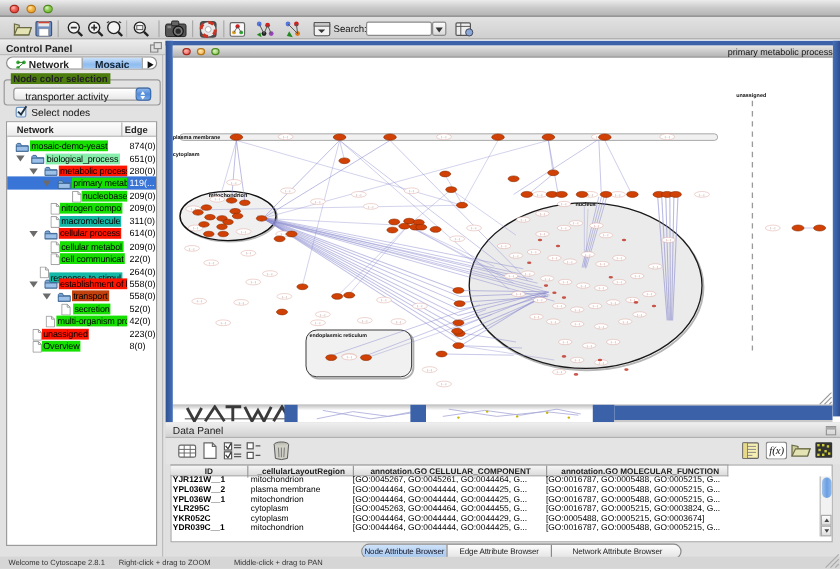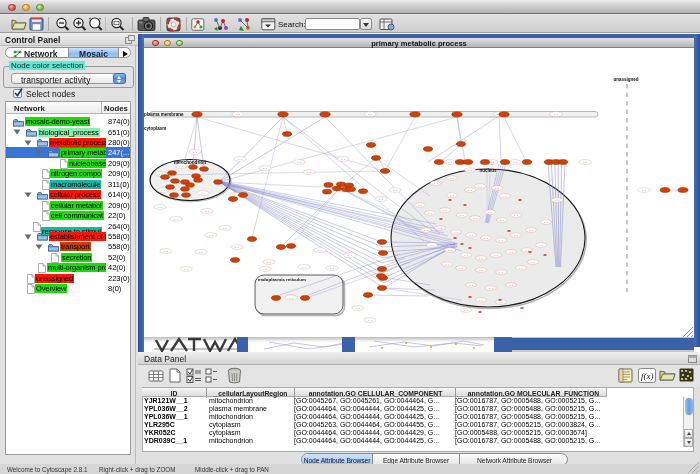--- a/index.html
+++ b/index.html
@@ -132,41 +132,41 @@
     </div>
     <div class="abs" style="left:63px;top:0;width:50px;height:11px;background:linear-gradient(#cde2fa,#8fbdf0 50%,#aacdf5);border-right:1px solid #8f8f8f;text-align:center">
       <div style="font-size:8.5px;font-weight:bold;color:#123;margin-top:1px">Mosaic</div>
     </div>
     <div class="abs" style="left:113px;top:0;width:13px;height:11px">
       <div style="margin:2.5px 0 0 4px;width:0;height:0;border-top:3px solid transparent;border-bottom:3px solid transparent;border-left:5px solid #111"></div>
     </div>
   </div>
 
   <div class="abs" style="left:3px;top:33px;width:131px;height:22px;border:1px solid #9a9a9a;border-radius:3px"></div>
-  <div class="abs" style="left:9px;top:28px;background:#5eead4;padding:0 2px;font-size:8px;font-weight:normal;color:#222">Node color selection</div>
+  <div class="abs" style="left:9px;top:28px;background:#4d7c0f;padding:0 2px;font-size:8px;font-weight:bold;color:#222">Node color selection</div>
 
   <div class="abs" style="left:11px;top:40px;width:115px;height:11px;background:linear-gradient(#fff,#e8e8e8);border:1px solid #999;border-radius:3px">
     <div class="abs" style="left:9px;top:1px;font-size:8.5px;color:#111">transporter activity</div>
     <div class="abs" style="right:-1px;top:-1px;width:13px;height:11px;background:linear-gradient(#8cb6ec,#4f8ad9 50%,#76a8e8);border:1px solid #3a6cb0;border-radius:3px">
       <div style="margin:1.5px 0 0 3px;width:0;height:0;border-left:2.5px solid transparent;border-right:2.5px solid transparent;border-bottom:3px solid #fff"></div>
       <div style="margin:1.5px 0 0 3px;width:0;height:0;border-left:2.5px solid transparent;border-right:2.5px solid transparent;border-top:3px solid #fff"></div>
     </div>
   </div>
 
   <div class="abs" style="left:13px;top:56px;width:9px;height:9px;background:linear-gradient(#fdfdfd,#dcecfc);border:1px solid #6d94c4;border-radius:2px">
     <svg width="11" height="11" style="position:absolute;left:-1px;top:-3px">
         <path d="M2 6 L4.5 8.5 L9 1.5" fill="none" stroke="#234" stroke-width="1.6"></path>
       </svg>
   </div>
   <div class="abs" style="left:26px;top:56px;font-size:8.5px;color:#111">Select nodes</div>
 
   <div class="abs" style="left:5px;top:68px;width:126px;height:354px;background:#fff;border:1px solid #9c9c9c">
     <div class="abs" style="left:0;top:0;width:124px;height:12px;background:linear-gradient(#fdfdfd,#ececec);border-bottom:1px solid #b5b5b5">
       <div class="abs" style="left:8px;top:2px;font-size:7.8px;font-weight:bold;color:#222">Network</div>
-      <div class="abs" style="left:98px;top:2px;font-size:7.8px;font-weight:bold;color:#222">Nodes</div>
+      <div class="abs" style="left:98px;top:2px;font-size:7.8px;font-weight:bold;color:#222">Edge</div>
       <div class="abs" style="left:95px;top:0;width:1px;height:12px;background:#b5b5b5"></div>
     </div>
   </div>
   <div class="abs" style="left:5px;top:68px;width:126px;height:282px;overflow:hidden">
 <svg style="position:absolute;left:8px;top:16.5px" width="11" height="9">
         <path d="M0.5 2.5 L0.5 8 L10.5 8 L10.5 3.5 L5 3.5 L4 1.5 L1.5 1.5 Z" fill="#7da7d8" stroke="#3c6592" stroke-width="0.8"></path>
         <rect x="0.5" y="3.8" width="10" height="4.2" fill="#9cc0e8" stroke="#3c6592" stroke-width="0.8"></rect>
       </svg>
 <div style="position:absolute;left:20px;top:16.0px;height:9px;line-height:9px;background:#15e000;color:#000;font-size:7.5px;letter-spacing:-0.12px;padding:0 1px;white-space:nowrap;overflow:hidden;max-width:81px">mosaic-demo-yeast</div>
 <div style="position:absolute;left:103px;top:16.0px;height:9px;line-height:9.5px;color:#000;font-size:7.5px;white-space:nowrap">874(0)</div>
@@ -190,21 +190,21 @@
 <div style="position:absolute;left:103px;top:36.9px;height:9px;line-height:9.5px;color:#000;font-size:7.5px;white-space:nowrap">280(0)</div>
 <div style="position:absolute;left:1px;right:1px;top:46.3px;height:10.4px;background:#3875d7"></div>
 <svg style="position:absolute;left:30px;top:48.349999999999994px" width="8" height="8">
         <path d="M0.5 1.5 L7.5 1.5 L4 6.5 Z" fill="#6b6b6b"></path>
       </svg>
 <svg style="position:absolute;left:43px;top:47.849999999999994px" width="11" height="9">
         <path d="M0.5 2.5 L0.5 8 L10.5 8 L10.5 3.5 L5 3.5 L4 1.5 L1.5 1.5 Z" fill="#7da7d8" stroke="#3c6592" stroke-width="0.8"></path>
         <rect x="0.5" y="3.8" width="10" height="4.2" fill="#9cc0e8" stroke="#3c6592" stroke-width="0.8"></rect>
       </svg>
 <div style="position:absolute;left:55px;top:47.3px;height:9px;line-height:9px;background:#15e000;color:#000;font-size:7.5px;letter-spacing:-0.12px;padding:0 1px;white-space:nowrap;overflow:hidden;max-width:46px">primary metabo</div>
-<div style="position:absolute;left:103px;top:47.3px;height:9px;line-height:9.5px;color:#fff;font-size:7.5px;white-space:nowrap">247(...</div>
+<div style="position:absolute;left:103px;top:47.3px;height:9px;line-height:9.5px;color:#fff;font-size:7.5px;white-space:nowrap">119(...</div>
 <svg style="position:absolute;left:55px;top:57.80000000000001px" width="8" height="10">
         <path d="M0.5 0.5 L5 0.5 L7.5 3 L7.5 9.5 L0.5 9.5 Z" fill="#fff" stroke="#999" stroke-width="0.8"></path>
         <path d="M5 0.5 L5 3 L7.5 3" fill="none" stroke="#999" stroke-width="0.8"></path>
       </svg>
 <div style="position:absolute;left:63px;top:57.8px;height:9px;line-height:9px;background:#15e000;color:#000;font-size:7.5px;letter-spacing:-0.12px;padding:0 1px;white-space:nowrap;overflow:hidden;max-width:38px">nucleobase-</div>
 <div style="position:absolute;left:103px;top:57.8px;height:9px;line-height:9.5px;color:#000;font-size:7.5px;white-space:nowrap">209(0)</div>
 <svg style="position:absolute;left:37px;top:68.25px" width="8" height="10">
         <path d="M0.5 0.5 L5 0.5 L7.5 3 L7.5 9.5 L0.5 9.5 Z" fill="#fff" stroke="#999" stroke-width="0.8"></path>
         <path d="M5 0.5 L5 3 L7.5 3" fill="none" stroke="#999" stroke-width="0.8"></path>
       </svg>
@@ -291,21 +291,21 @@
 <div class="abs" style="left:138px;top:33px;width:562px;height:319px;background:#fff">
 
   <div class="abs" style="left:0;top:1px;width:562px;height:3.5px;background:#3b62a8"></div>
   <div class="abs" style="left:0;top:1px;width:6px;height:318px;background:linear-gradient(90deg,#2d4f91,#4670b8)"></div>
   <div class="abs" style="left:556px;top:1px;width:6px;height:313px;background:linear-gradient(90deg,#4670b8,#2d4f91)"></div>
 
   <div class="abs" style="left:6px;top:4.5px;width:550px;height:10.5px;background:linear-gradient(#e3e3e3,#b5b5b5);border-bottom:1px solid #808080">
     <div class="abs" style="left:8px;top:2px;width:6.5px;height:6.5px;border-radius:50%;background:radial-gradient(circle at 35% 30%,#ffb9b2,#e8564b);border:0.5px solid #a52a20"></div>
     <div class="abs" style="left:20px;top:2px;width:6.5px;height:6.5px;border-radius:50%;background:radial-gradient(circle at 35% 30%,#ffe9b8,#f2ad37);border:0.5px solid #b5761b"></div>
     <div class="abs" style="left:32px;top:2px;width:6.5px;height:6.5px;border-radius:50%;background:radial-gradient(circle at 35% 30%,#d8f7c0,#7fc247);border:0.5px solid #4e8a1f"></div>
-    <div class="abs" style="left:0;top:1.5px;width:550px;text-align:center;font-size:7.5px;font-weight:bold;color:#111">primary metabolic process</div>
+    <div class="abs" style="left:0;top:1.5px;width:550px;text-align:right;font-size:7.5px;font-weight:normal;color:#111">primary metabolic process</div>
   </div>
 
   <svg class="abs" style="left:6px;top:15px" width="550" height="289" viewBox="144 48 550 289">
 <ellipse cx="489.2" cy="239.5" rx="97" ry="69" fill="none" stroke="#b5b5b5" stroke-width="1.6"></ellipse>
 <ellipse cx="488" cy="238" rx="97" ry="69" fill="#ebebeb" stroke="#1a1a1a" stroke-width="1.1"></ellipse>
 <text x="488" y="172" font-size="4.5" font-weight="bold" fill="#111" text-anchor="middle">nucleus</text>
 <ellipse cx="191" cy="181" rx="40" ry="20.5" fill="none" stroke="#bbb" stroke-width="1.3"></ellipse>
 <ellipse cx="190" cy="180" rx="40" ry="20.5" fill="#f0f0f0" stroke="#111" stroke-width="1.2"></ellipse>
 <text x="190" y="163.8" font-size="4.6" font-weight="bold" fill="#000" text-anchor="middle">mitochondrion</text>
 <rect x="256.5" y="276.5" width="88" height="39" rx="9" fill="none" stroke="#b0b0b0" stroke-width="1.6"></rect>

